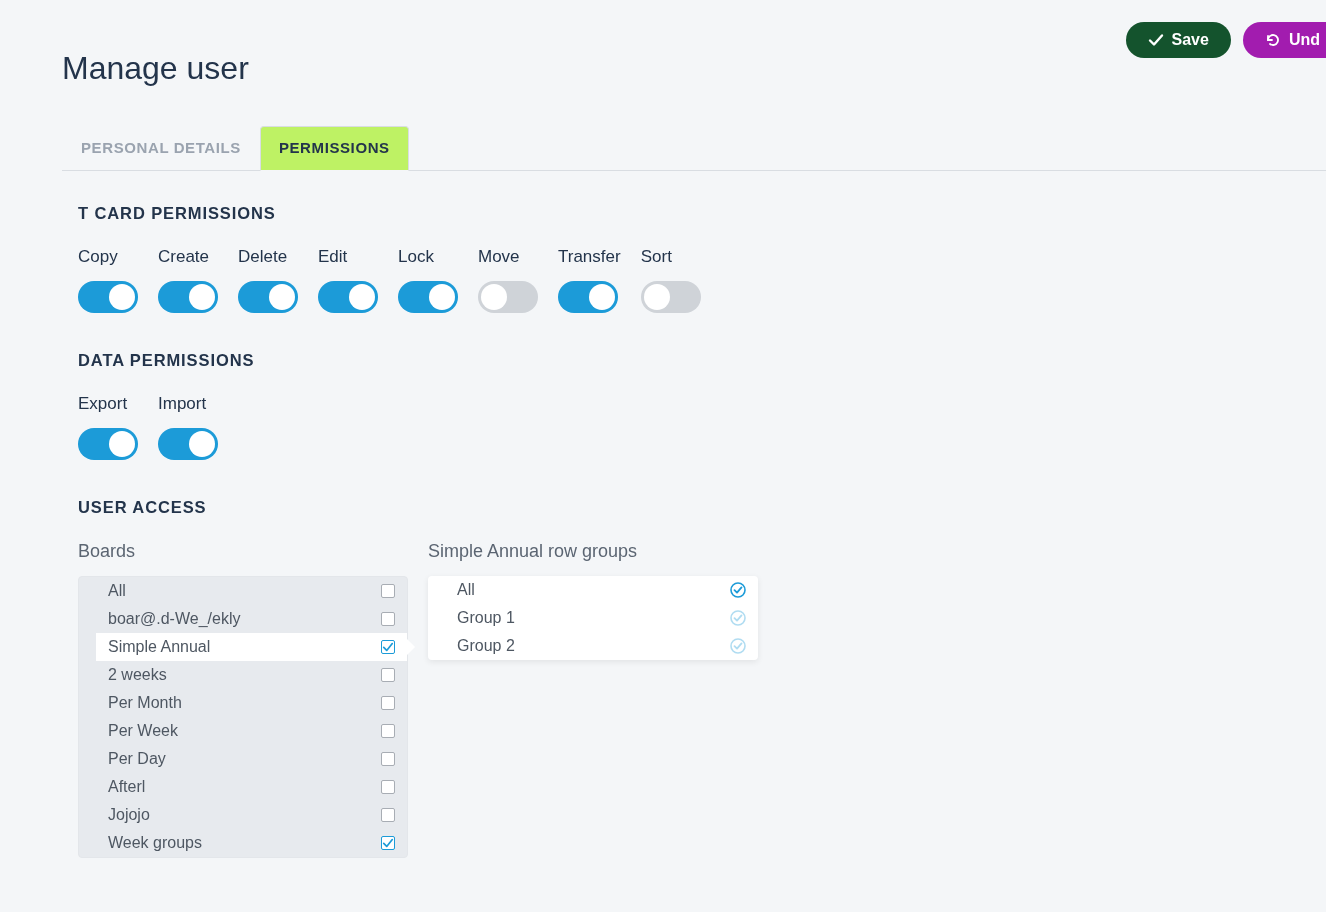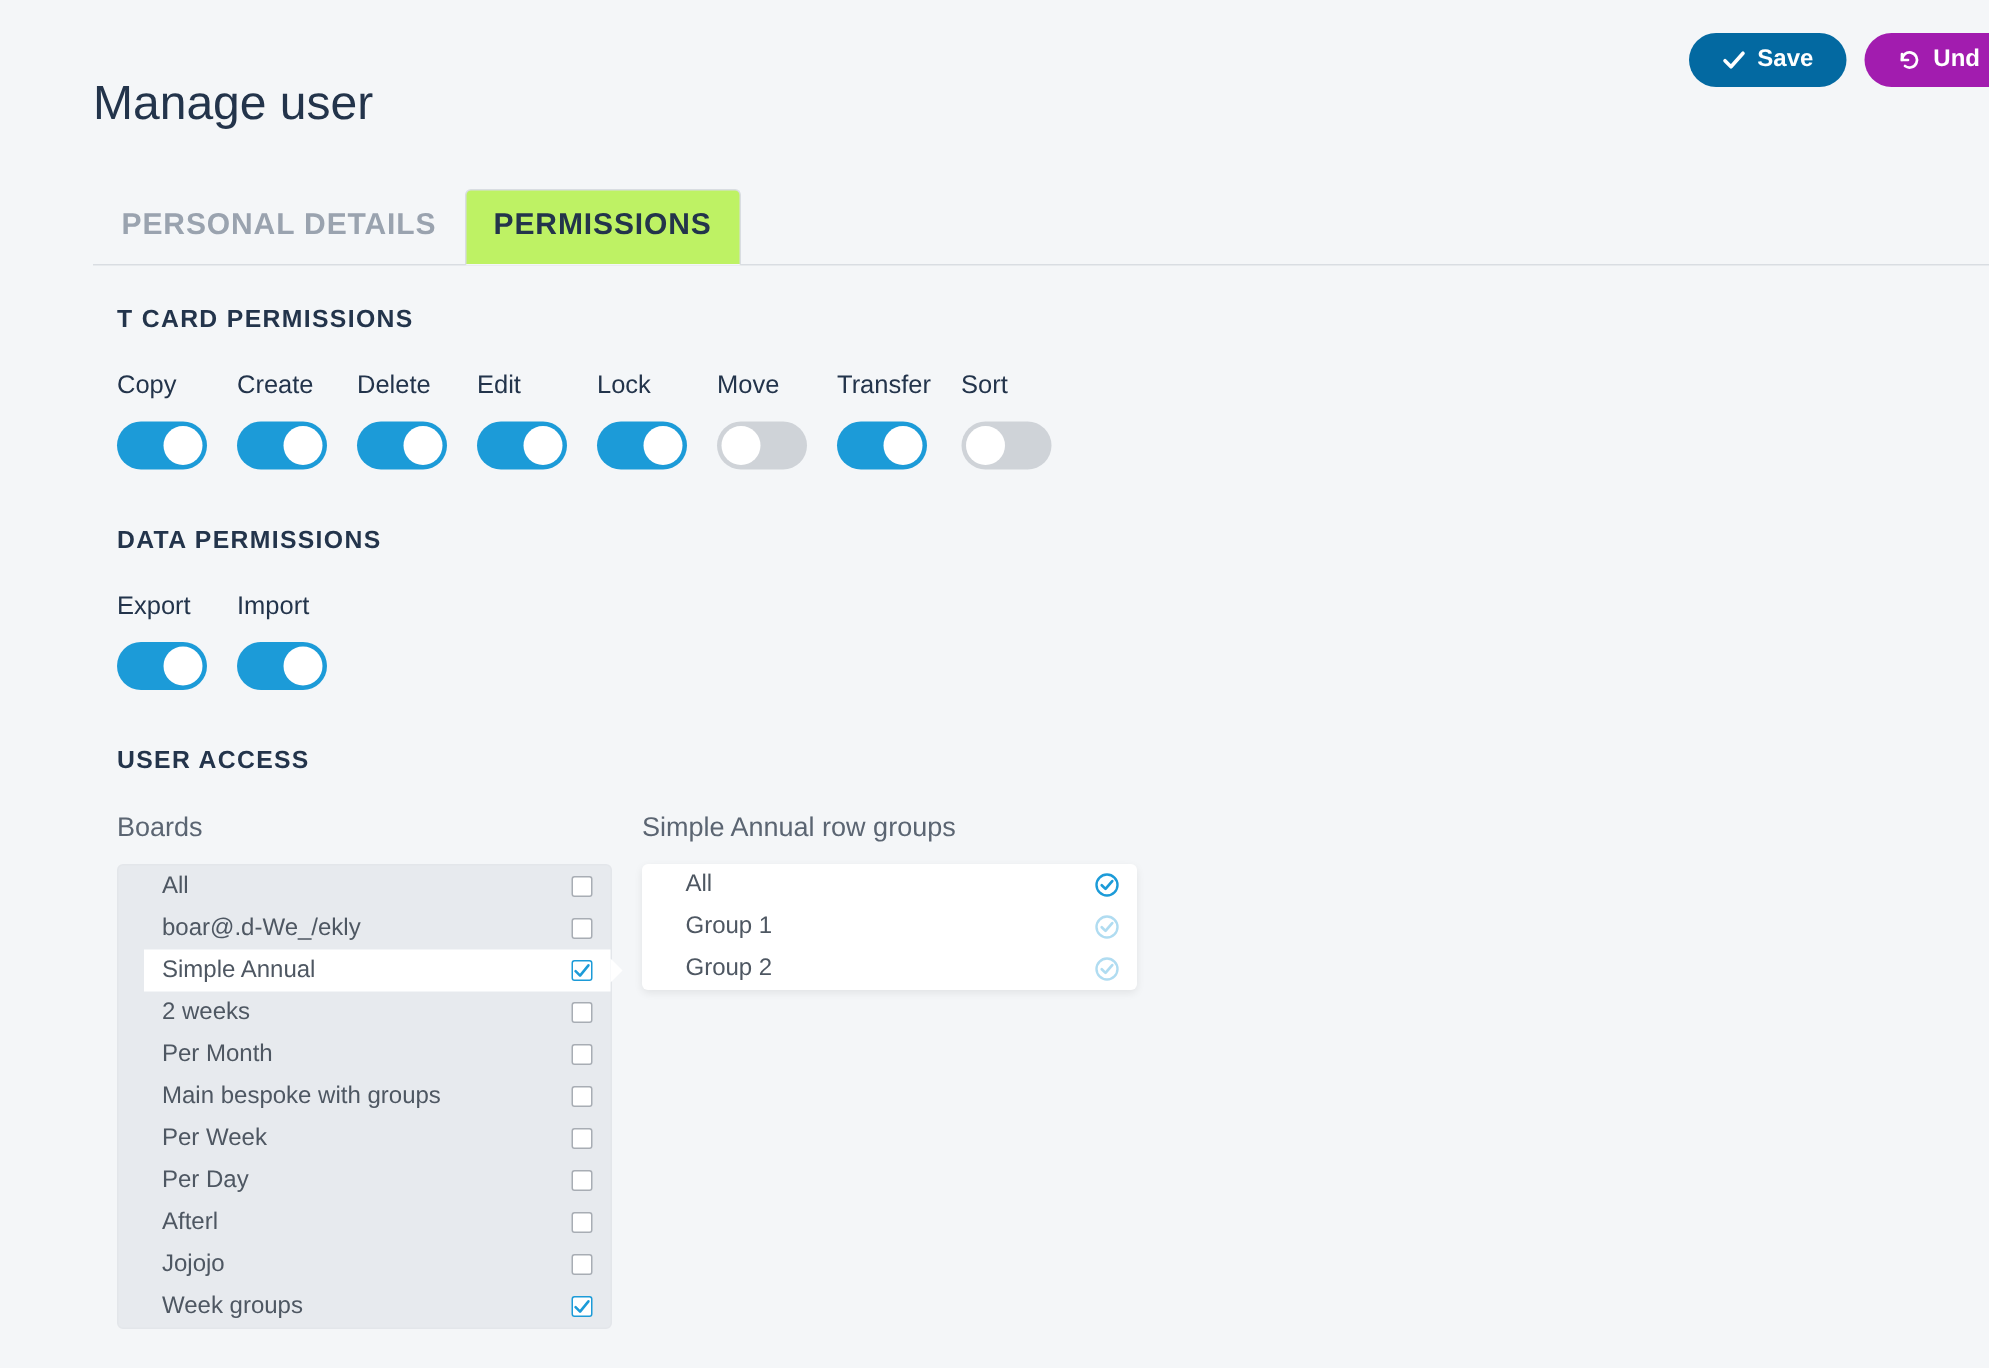--- a/index.html
+++ b/index.html
@@ -27,21 +27,21 @@
     gap: 8px;
     height: 36px;
     padding: 0 22px;
     border-radius: 18px;
     font-size: 16px;
     font-weight: 600;
     border: none;
     cursor: pointer;
     color: #fff;
   }
-  .btn-save { background: #0369a1; }
+  .btn-save { background: #14532d; }
   .btn-undo {
     background: #a21caf;
     border-top-right-radius: 0;
     border-bottom-right-radius: 0;
     padding-right: 6px;
   }
   .btn svg { width: 16px; height: 16px; }
 
   .page-title {
     position: absolute;
@@ -55,21 +55,21 @@
   .tabs {
     position: absolute;
     left: 62px;
     right: 0;
     top: 126px;
     display: flex;
     border-bottom: 1px solid #d9dde2;
   }
   .tab {
     padding: 12px 18px 14px 18px;
-    font-size: 20px;
+    font-size: 15px;
     font-weight: 700;
     letter-spacing: 0.6px;
     color: #9aa3af;
     border: 1px solid transparent;
     border-bottom: none;
     cursor: pointer;
     position: relative;
   }
   .tab.active {
     color: #23344b;
@@ -314,24 +314,20 @@
           </div>
           <div class="list-row">
             <span>2 weeks</span>
             <span class="cb"></span>
           </div>
           <div class="list-row">
             <span>Per Month</span>
             <span class="cb"></span>
           </div>
           <div class="list-row">
-            <span>Main bespoke with groups</span>
-            <span class="cb"></span>
-          </div>
-          <div class="list-row">
             <span>Per Week</span>
             <span class="cb"></span>
           </div>
           <div class="list-row">
             <span>Per Day</span>
             <span class="cb"></span>
           </div>
           <div class="list-row">
             <span>Afterl</span>
             <span class="cb"></span>

